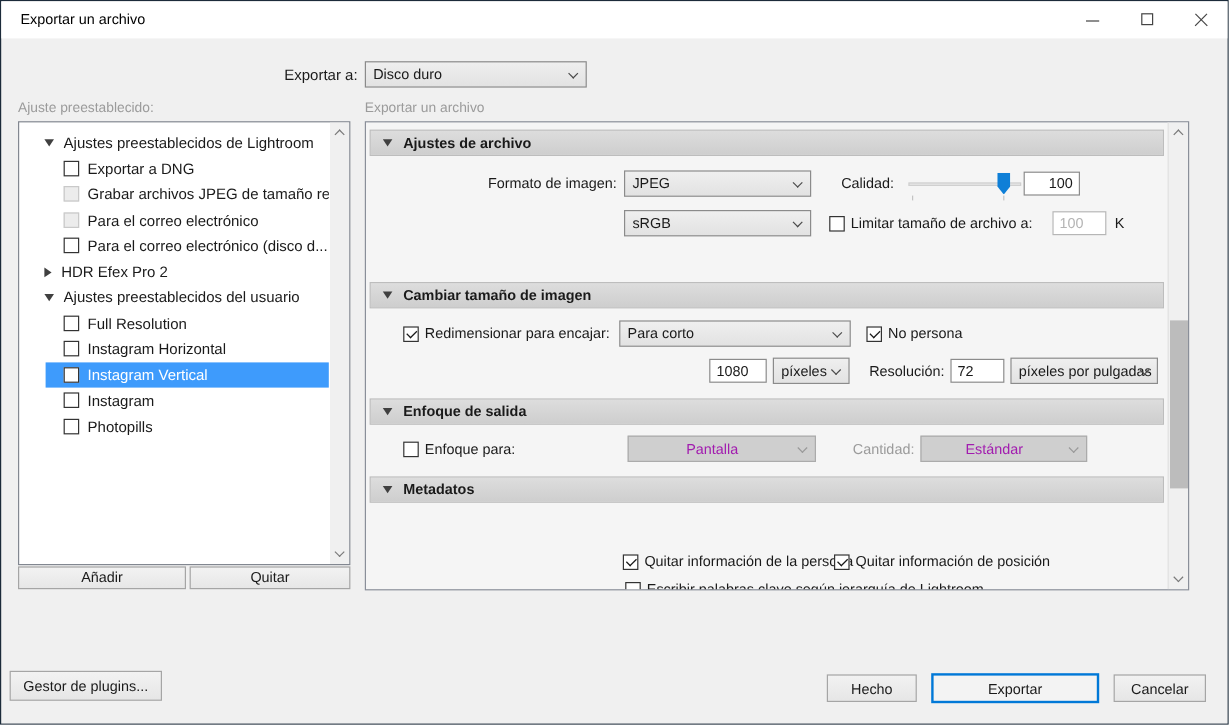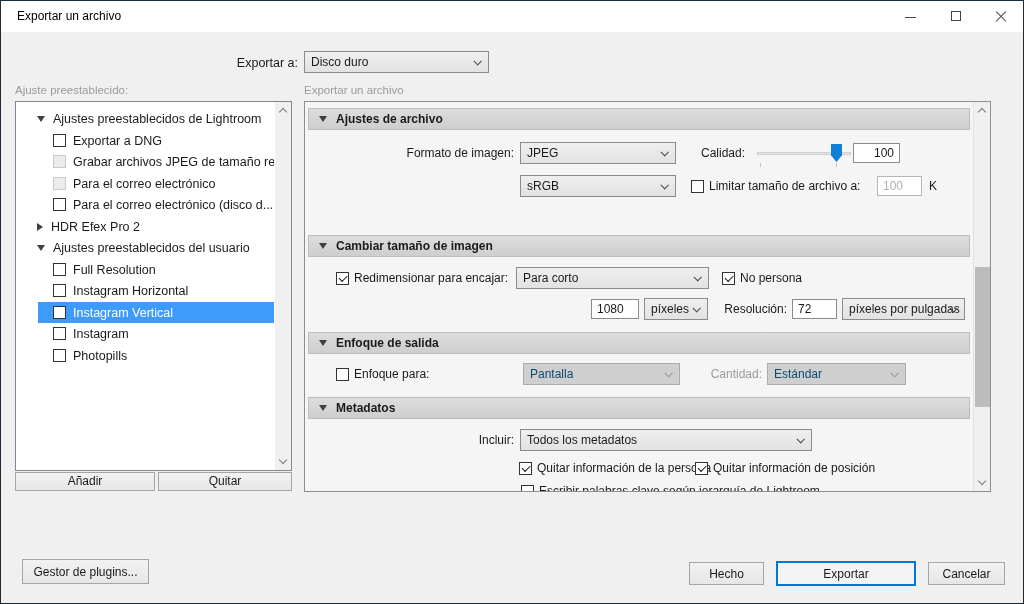--- a/index.html
+++ b/index.html
@@ -21,21 +21,21 @@
   
   .lbl { white-space:nowrap; }
   .gray-lbl { color:#9b9b9b; font-size:11.5px; }
   .export-to-label { position:absolute; left:147px; top:55px; width:150px; text-align:right; font-size:12.5px; }
   .combo { position:absolute; height:22px; background:linear-gradient(#efefef,#e2e2e2);
            border:1px solid #8b8b8b; display:flex; align-items:center; padding:0 22px 0 6px;
            white-space:nowrap; overflow:hidden; }
   .combo .chev { position:absolute; right:8px; top:7px; width:6px; height:6px;
                  border-right:1.4px solid #4a4a4a; border-bottom:1.4px solid #4a4a4a;
                  transform:rotate(45deg) translateY(-1px); }
-  .combo.disabled { background:#cfcfcf; border-color:#ababab; color:#0c4a6e; }
+  .combo.disabled { background:#cfcfcf; border-color:#ababab; color:#a21caf;justify-content:center; }
   .combo.disabled .chev { border-color:#999; }
   .preset-caption { position:absolute; left:14px; top:83px; }
   .panel-caption { position:absolute; left:303px; top:83px; }
 
   
   .listbox { position:absolute; left:14px; top:100px; width:277px; height:370px;
              background:#fff; border:1px solid #828790; overflow:hidden; }
   .trow { position:absolute; left:0; right:17px; height:21px; display:flex; align-items:center; }
   .trow .tlabel { white-space:nowrap; overflow:hidden; font-size:12.5px; }
   .trow.group { padding-left:21px; }
@@ -256,27 +256,20 @@
       <div class="combo disabled" style="left:462px; width:139px;">
           <span>Estándar</span>
           <span class="chev"></span>
         </div>
     </div>
 
     <div class="sect-header" style="top:295px">
       <span class="expander down"></span>
       <span>Metadatos</span>
     </div>
-    <div class="prow" style="top:327px">
-      <div class="r-lbl lbl" style="left:0; width:209px;">Incluir:</div>
-      <div class="combo" style="left:215px; width:292px;">
-          <span>Todos los metadatos</span>
-          <span class="chev"></span>
-        </div>
-    </div>
     <div class="prow" style="top:358px; height:16px;">
       <div class="cbl" style="left:214px; height:16px;">
           <span class="cb checked"></span>
           <span class="lbl">Quitar información de la persona</span>
         </div>
       <div class="cbl" style="left:390px; height:16px;">
           <span class="cb checked"></span>
           <span class="lbl">Quitar información de posición</span>
         </div>
     </div>
@@ -287,18 +280,18 @@
         </div>
     </div>
 
     <div class="panel-scroll">
       <span class="sb-arrow sb-up"></span>
       <span class="sb-arrow sb-down"></span>
       <div class="panel-thumb"></div>
     </div>
   </div>
 
-  <div class="btn" style="left:21px; top:558px; width:127px; height:25px;">Gestor de plugins...</div>
+  <div class="btn" style="left:7px; top:558px; width:127px; height:25px;">Gestor de plugins...</div>
   <div class="btn" style="left:688px; top:561px; width:75px; height:23px;">Hecho</div>
   <div class="btn default" style="left:775px; top:560px; width:140px; height:25px;">Exportar</div>
   <div class="btn" style="left:927px; top:561px; width:77px; height:23px;">Cancelar</div>
 
 </div>
 
 </body></html>

